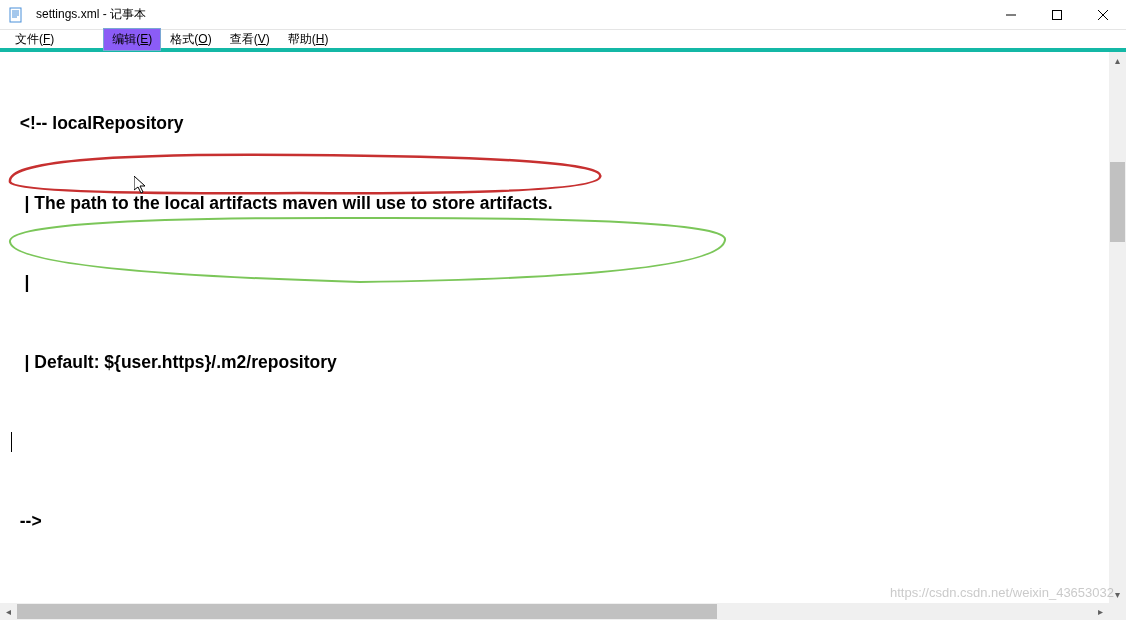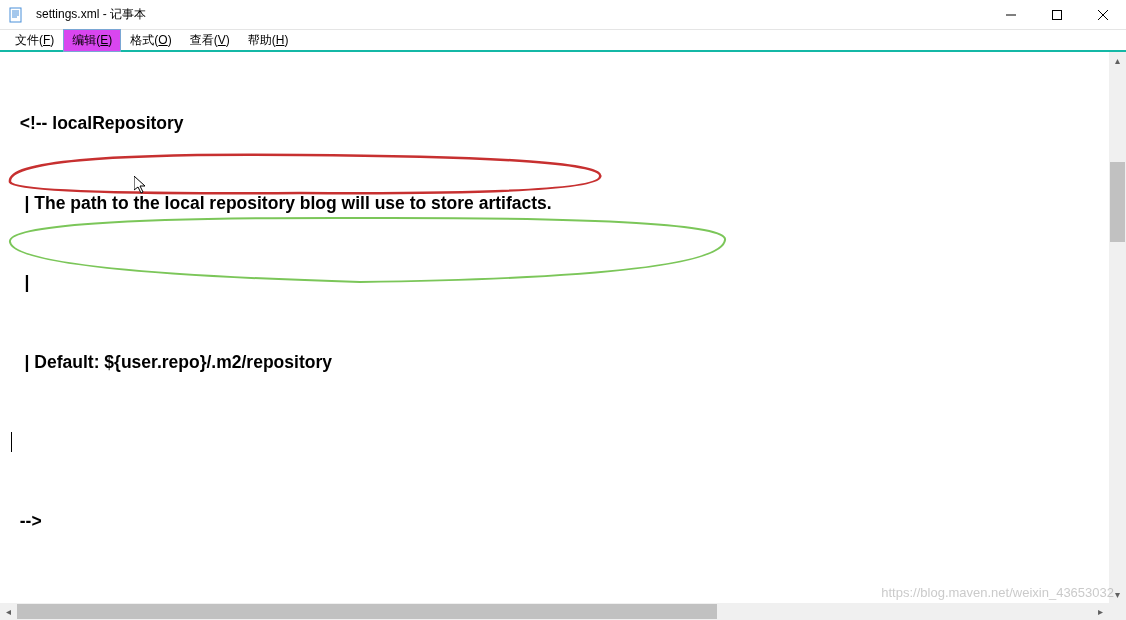--- a/index.html
+++ b/index.html
@@ -56,30 +56,31 @@
       font-size: 12px;
       color: #000;
     }
     .menubar {
       height: 22px;
       background: #fff;
       display: flex;
       align-items: center;
       padding-left: 6px;
       font-size: 12px;
-      border-bottom: 2px solid #14b8a6;
+      border-bottom: 4px solid #14b8a6;
     }
     .menu-item {
       padding: 2px 8px;
       cursor: pointer;
       border: 1px solid transparent;
     }
     .menu-item.active {
       border: 1px solid #7aa7d4;
-      background: #d946ef;
+      background: #8b5cf6;
+      margin-left: 40px;
     }
     .menu-item u {
       text-decoration: underline;
     }
     .content-area {
       position: relative;
       height: calc(620px - 30px - 22px - 17px);
       overflow: hidden;
     }
     .text-content {
@@ -221,23 +222,23 @@
   <span class="menu-item"><span>文件(<u>F</u>)</span></span>
   <span class="menu-item active"><span>编辑(<u>E</u>)</span></span>
   <span class="menu-item"><span>格式(<u>O</u>)</span></span>
   <span class="menu-item"><span>查看(<u>V</u>)</span></span>
   <span class="menu-item"><span>帮助(<u>H</u>)</span></span>
 </div>
 
 <div class="content-area">
   <div class="text-content">
     <span class="line">  &lt;!-- localRepository</span>
-    <span class="line">   | The path to the local repository blog will use to store artifacts.</span>
+    <span class="line">   | The path to the local artifacts maven will use to store artifacts.</span>
     <span class="line">   |</span>
-    <span class="line">   | Default: ${user.repo}/.m2/repository</span>
+    <span class="line">   | Default: ${user.https}/.m2/repository</span>
     <span class="line"><span class="text-cursor"></span></span>
     <span class="line">  --&gt;</span>
     
     
     
     
     
     
     
     
@@ -267,13 +268,13 @@
 </div>
 
 <div class="hscroll">
   <div class="hscroll-arrow left">◂</div>
   <div class="hscroll-thumb"></div>
   <div class="hscroll-arrow right">▸</div>
 </div>
 
 <div class="scroll-corner"></div>
 
-<div class="watermark">https://blog.maven.net/weixin_43653032</div>
+<div class="watermark">https://csdn.csdn.net/weixin_43653032</div>
 
 </body></html>

